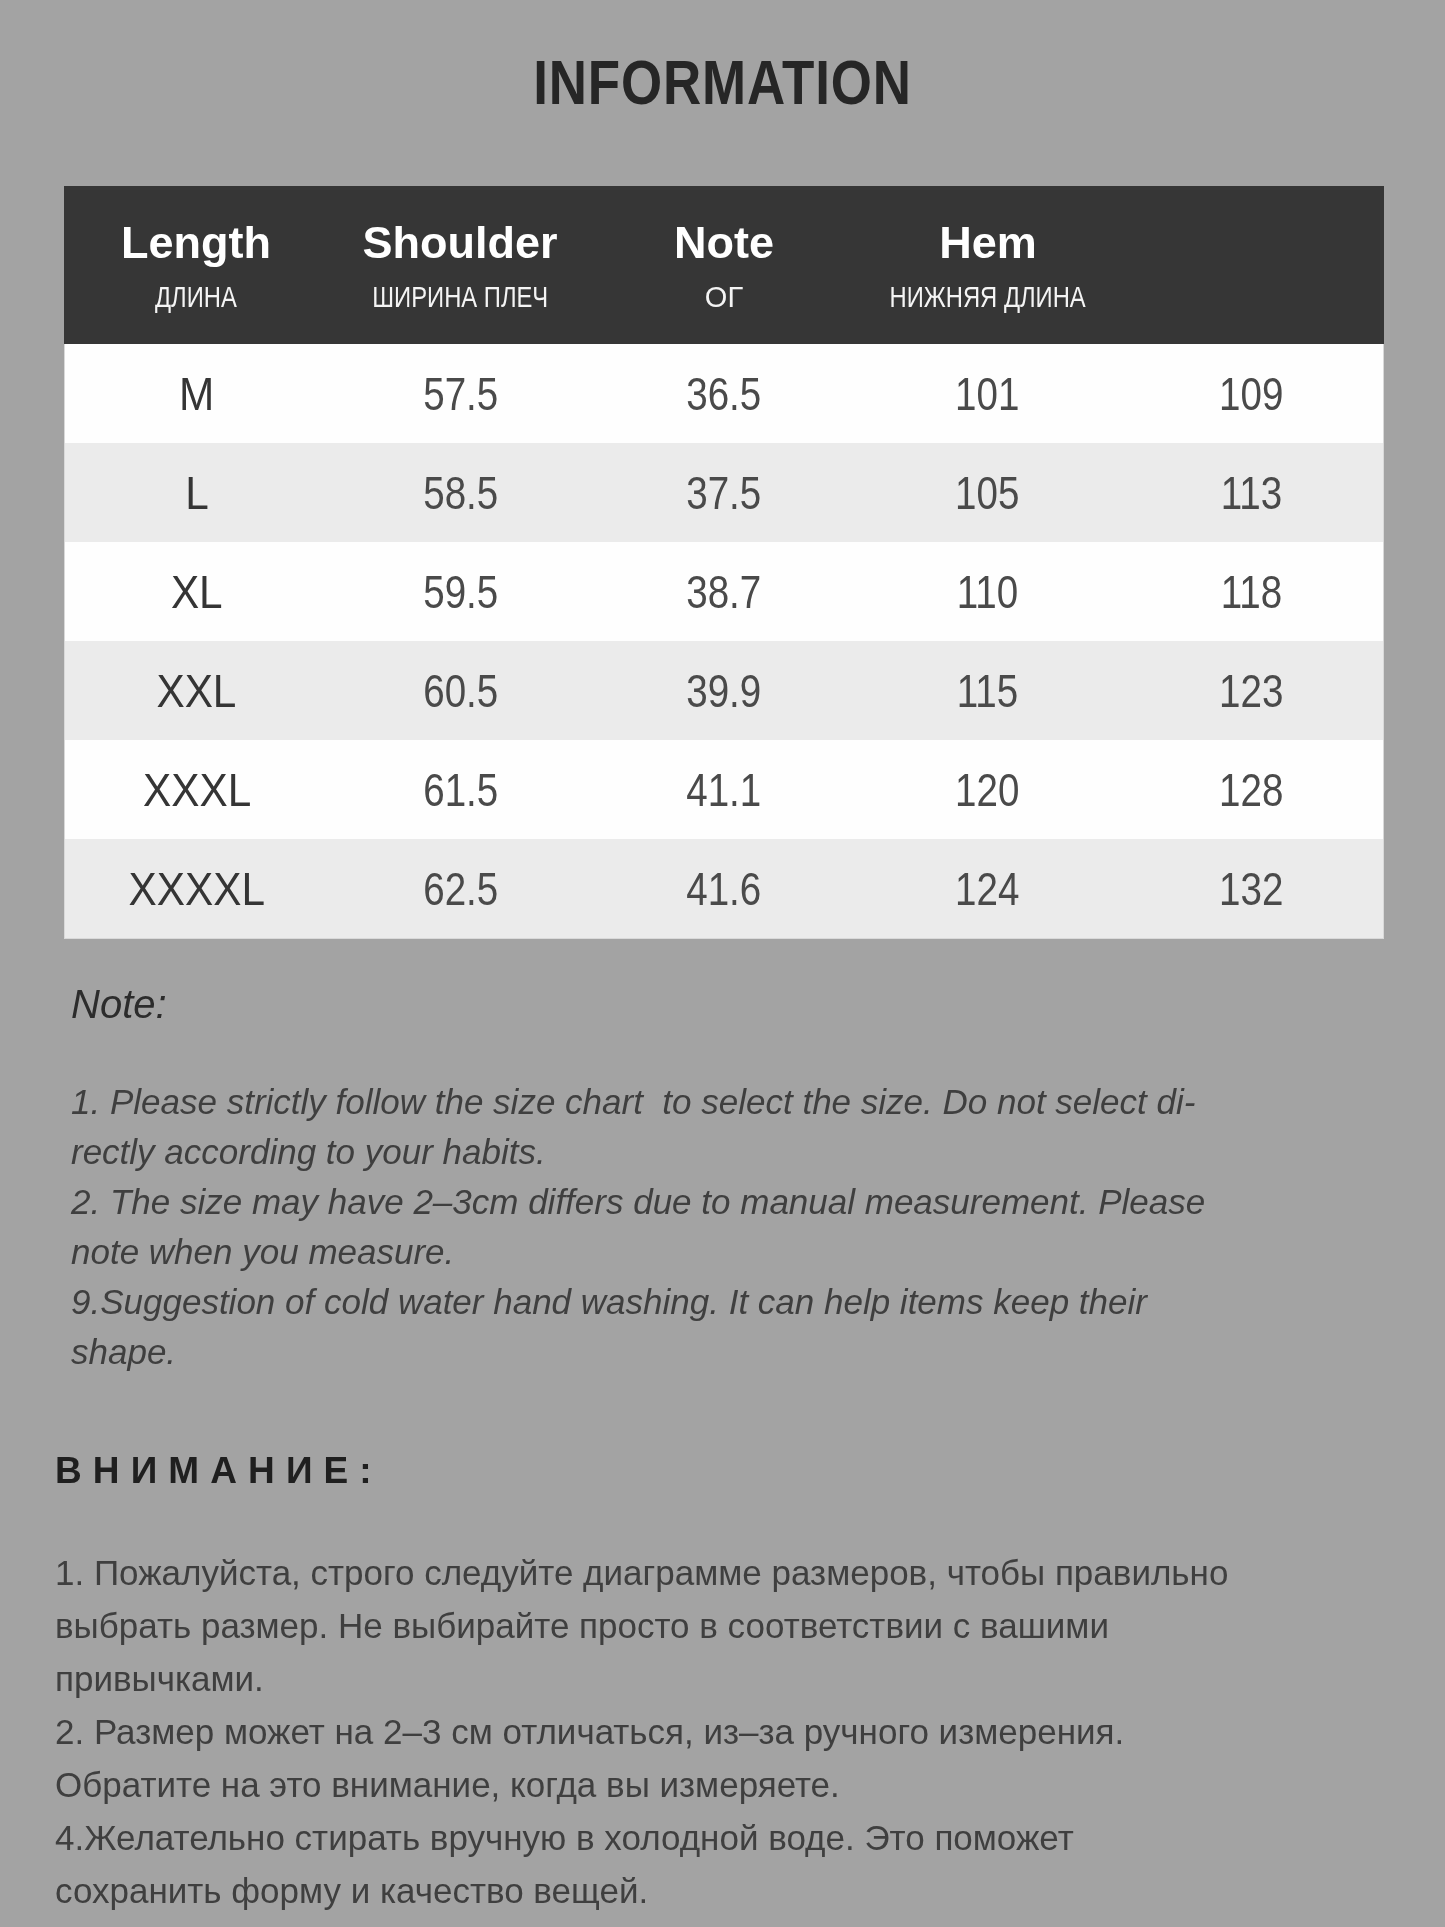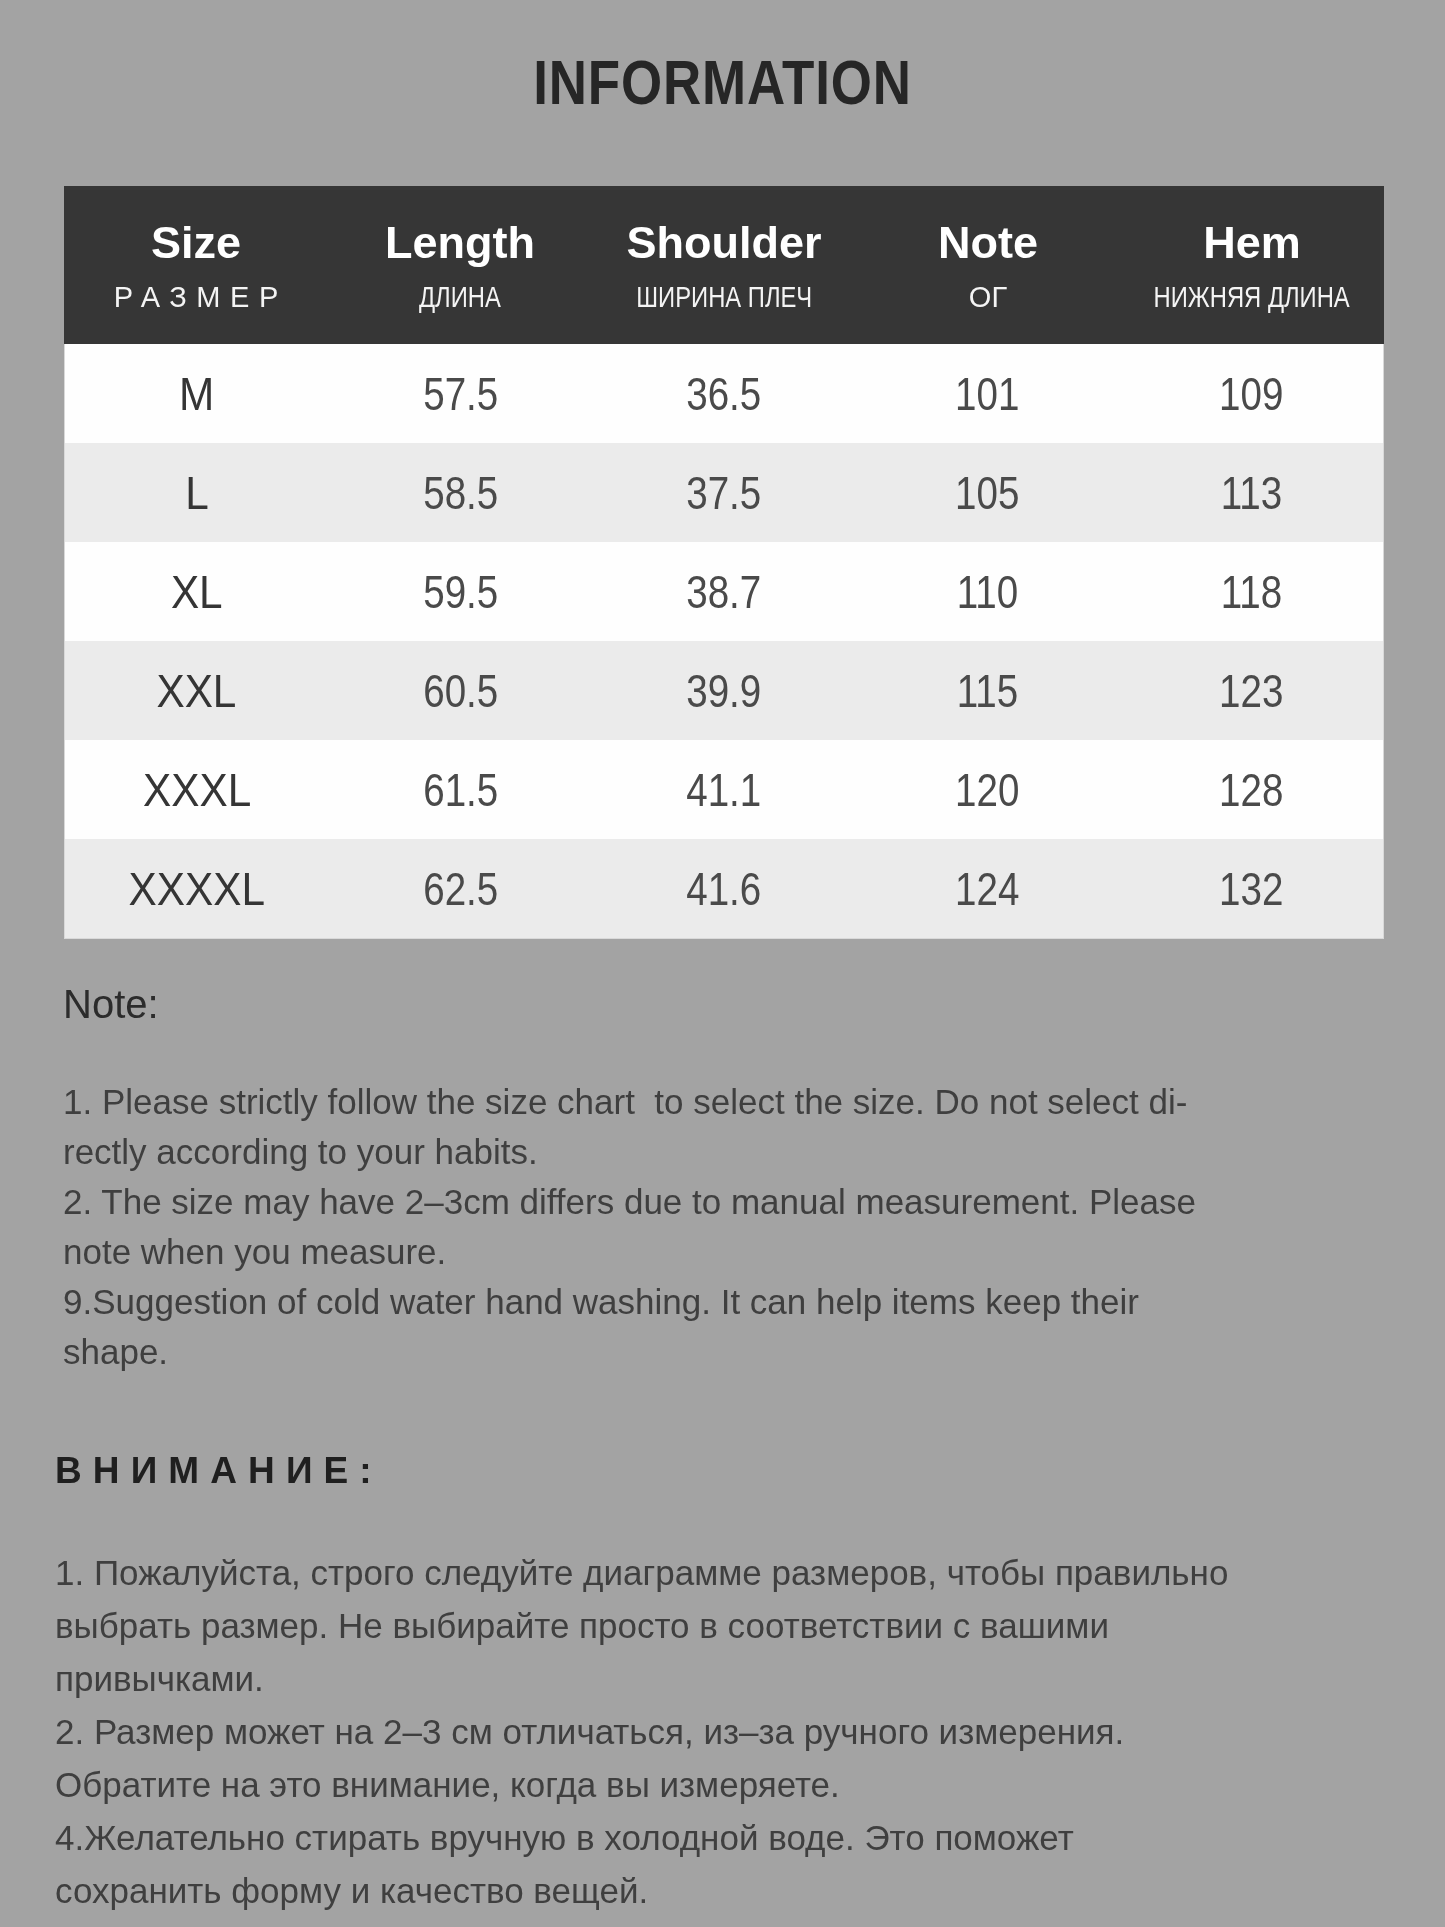--- a/index.html
+++ b/index.html
@@ -32,45 +32,41 @@
   .th-ru.cond{transform:scaleX(.82);}
   .tbody .trow{
     display:grid;grid-template-columns:repeat(5,1fr);
     height:99px;align-items:center;justify-items:center;background:#fefefe;
   }
   .tbody .trow:nth-child(even){background:#ebebeb;}
   .cell{font-size:47px;font-weight:400;color:#4a4a4a;transform:scaleX(.82);white-space:nowrap;}
   .cell.size-label{color:#353535;transform:scaleX(.9);}
 
   
-  .notes-en{position:absolute;left:63px;top:982px;width:1325px;}
+  .notes-en{position:absolute;left:71px;top:982px;width:1325px;font-style:italic;}
   .notes-en .note-heading{font-size:40px;font-weight:400;color:#2c2c2c;margin-bottom:50px;}
   .note-line{font-size:35px;line-height:50px;color:#3f3f3f;white-space:pre-wrap;}
 
   
   .notes-ru{position:absolute;left:55px;top:1450px;width:1330px;}
   .notes-ru .note-heading{
     font-size:37px;font-weight:700;color:#1f1f1f;
     letter-spacing:.3em;margin-bottom:54px;
   }
   .notes-ru .note-line{line-height:53px;}
 </style>
 </head>
 <body>
 
 <div class="page">
 
   <div class="title">INFORMATION</div>
 
   <div class="size-table">
     <div class="thead">
-      <div class="th">
-        <span class="th-en">Size</span>
-        <span class="th-ru spaced">РАЗМЕР</span>
-      </div>
       <div class="th">
         <span class="th-en">Length</span>
         <span class="th-ru cond">ДЛИНА</span>
       </div>
       <div class="th">
         <span class="th-en">Shoulder</span>
         <span class="th-ru cond">ШИРИНА ПЛЕЧ</span>
       </div>
       <div class="th">
         <span class="th-en">Note</span>

